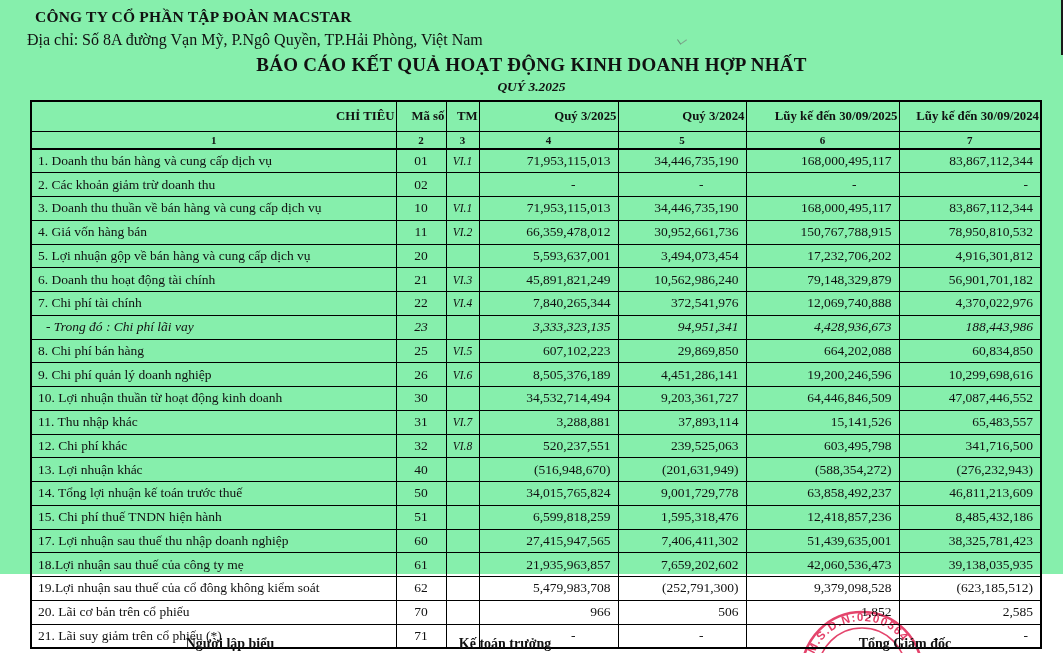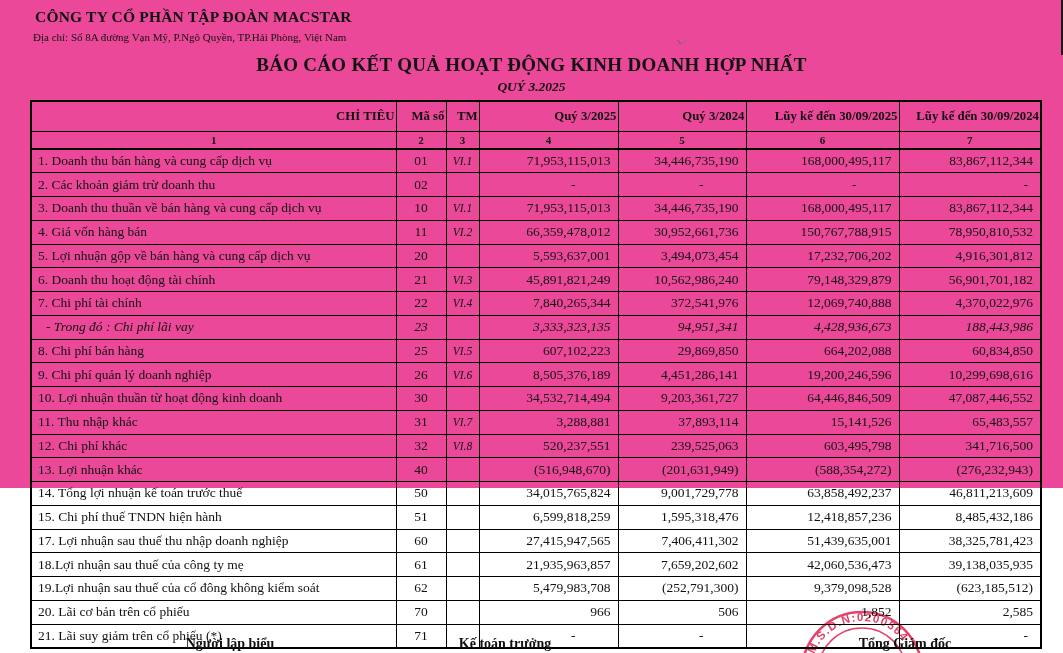--- a/index.html
+++ b/index.html
@@ -1,20 +1,20 @@
 <!DOCTYPE html>
 <html><head>
 <meta charset="utf-8">
 <style>
   html,body{margin:0;padding:0;background:#ffffff;}
   body{width:1063px;height:653px;overflow:hidden;font-family:"Liberation Serif","DejaVu Serif",serif;color:#111;}
-  .doc{position:relative;width:1063px;height:488px;background:#ec4899;}
+  .doc{position:relative;width:1063px;height:574px;background:#86efac;}
 
   .company{position:absolute;left:35px;top:8px;font-size:15.5px;font-weight:bold;letter-spacing:.2px;}
-  .address{position:absolute;left:33px;top:31px;font-size:11px;text-align:right;}
+  .address{position:absolute;left:27px;top:31px;font-size:16px;text-align:right;}
   .title{position:absolute;left:0;top:54px;width:1063px;text-align:center;font-size:19px;font-weight:bold;letter-spacing:.3px;}
   .subtitle{position:absolute;left:0;top:79px;width:1063px;text-align:center;font-size:13.5px;font-weight:bold;font-style:italic;}
 
   .edge-artifact{position:absolute;right:0;top:0;width:2px;height:55px;background:#1a1a1a;}
   .speck{position:absolute;left:678px;top:37px;width:7px;height:5px;border-left:1px solid #555;border-bottom:1px solid #777;transform:rotate(-35deg);opacity:.6;}
 
   table.report{position:absolute;left:30px;top:100px;width:1010px;border-collapse:collapse;table-layout:fixed;}
   table.report th,table.report td{border:1px solid #000;overflow:hidden;white-space:nowrap;}
   table.report{border:2px solid #000;}
   thead tr.h-main th{height:29px;font-size:12.8px;font-weight:bold;text-align:right;vertical-align:middle;padding:0 1px;}

